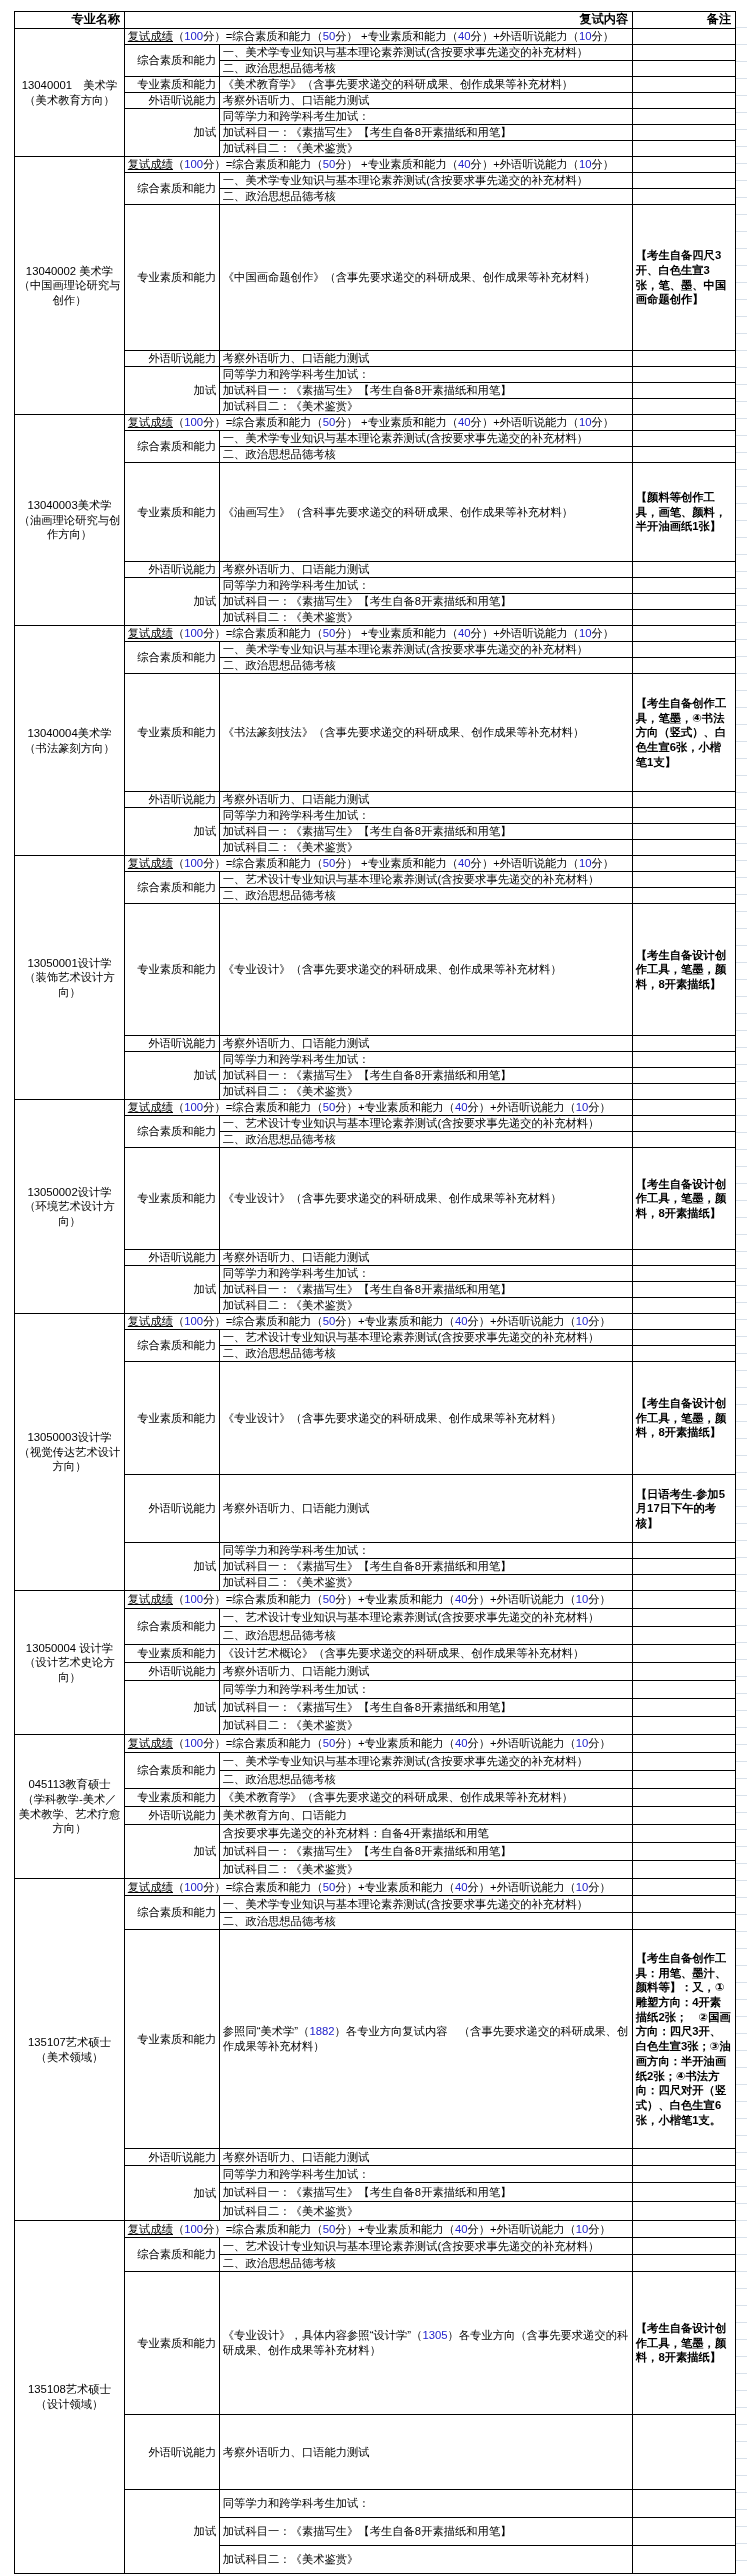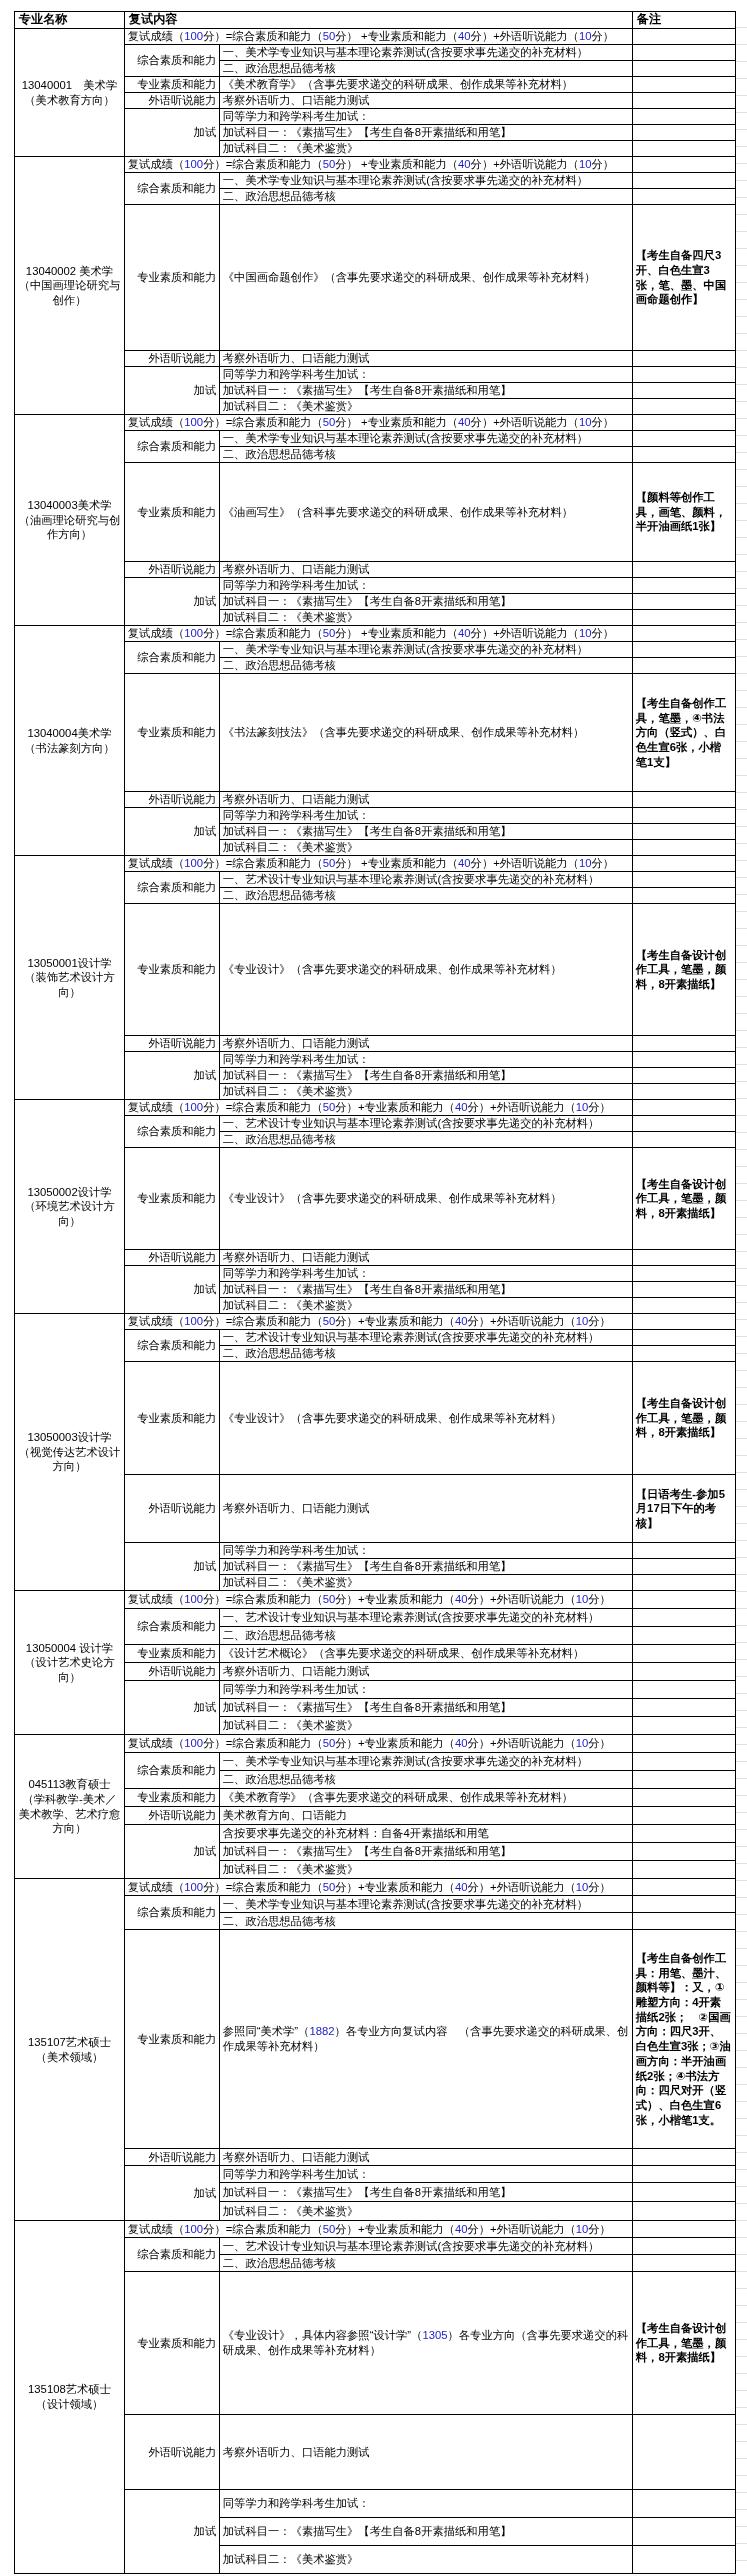--- a/index.html
+++ b/index.html
@@ -13,28 +13,28 @@
   }
   table.retest{
     position:absolute;left:14px;top:11.3px;width:721px;
     border-collapse:collapse;table-layout:fixed;
   }
   th,td{
     border:0.9px solid #000;padding:0 2.8px;font-size:11.3px;line-height:1.3;
     vertical-align:middle;overflow:hidden;word-break:break-all;
   }
   thead th{height:15px;font-weight:bold;font-size:12.2px;padding:0 3.8px;}
-  th.major-h{text-align:left;}
-  th.content-h,th.note-h{text-align:left;}
+  th.major-h{text-align:right;}
+  th.content-h,th.note-h{text-align:right;}
   td.major{text-align:center;}
   td.label{text-align:right;}
   td.content,td.formula{text-align:left;}
   td.note{font-weight:bold;}
   .num{color:#2222cc;}
-  .u{}
+  .u{text-decoration:underline;}
 </style>
 </head>
 <body>
 
 <div class="gridlines"></div>
 
 <table class="retest">
   <colgroup>
     <col style="width:110px">
       <col style="width:95px">

